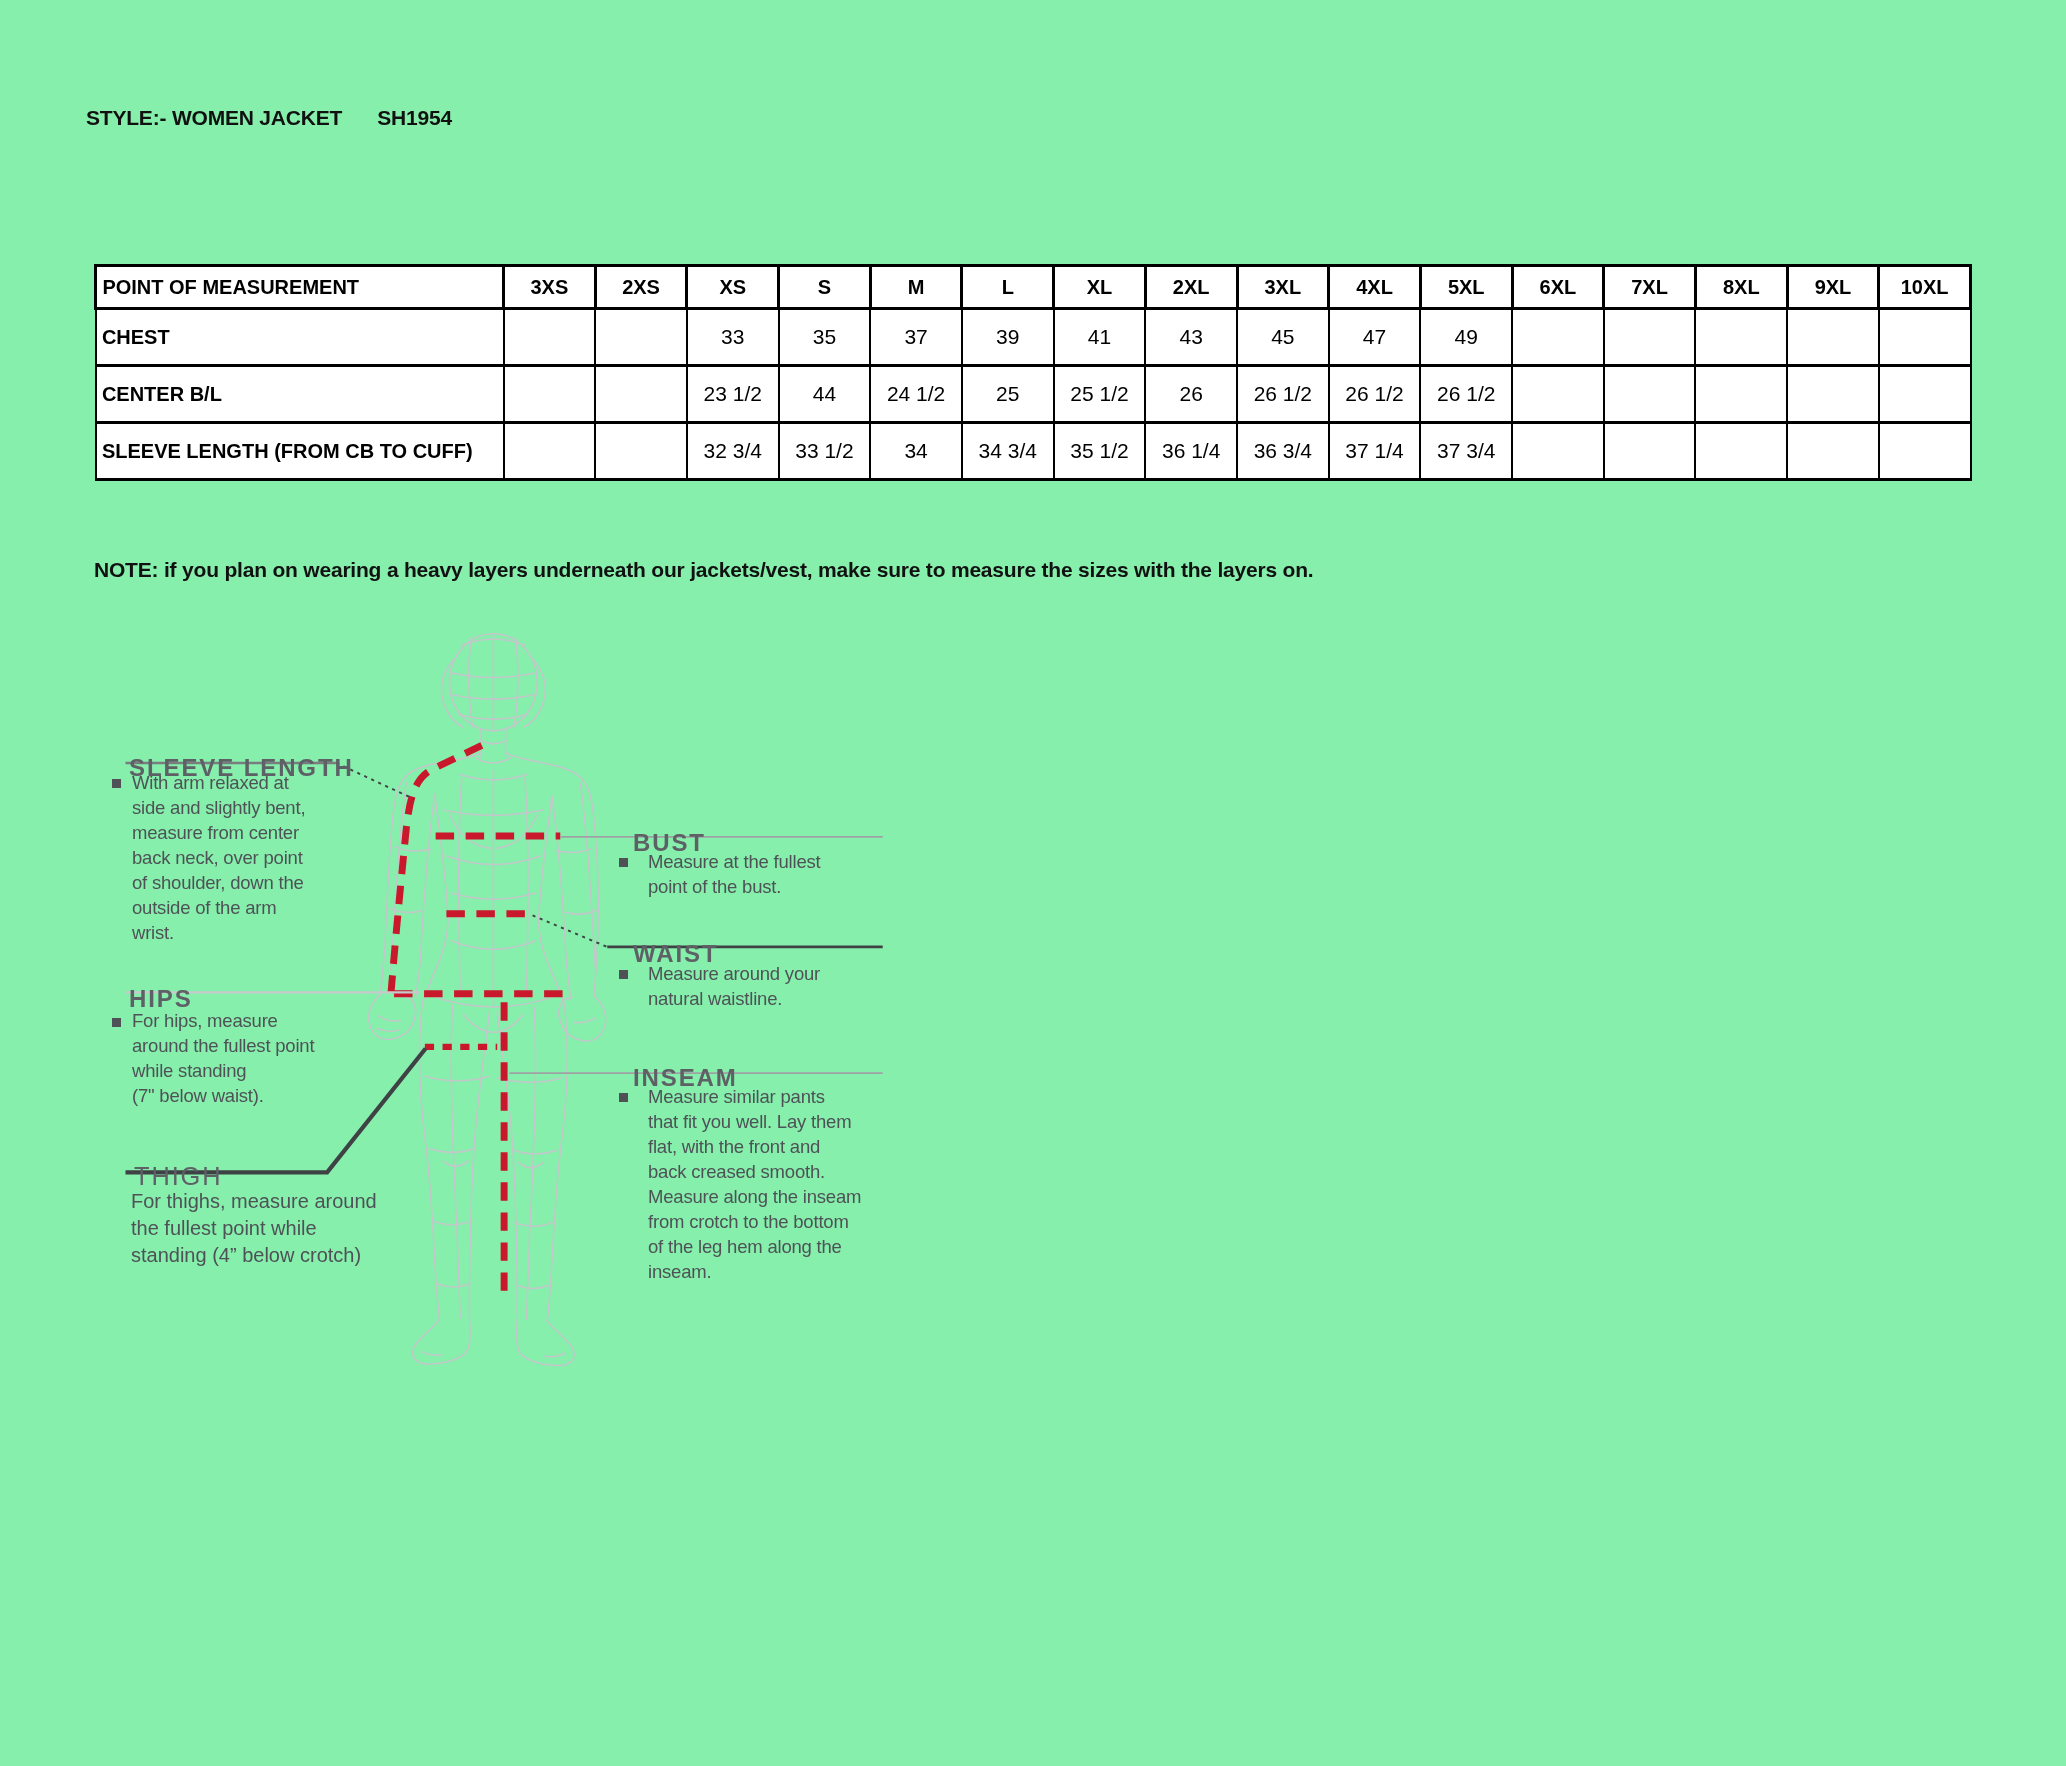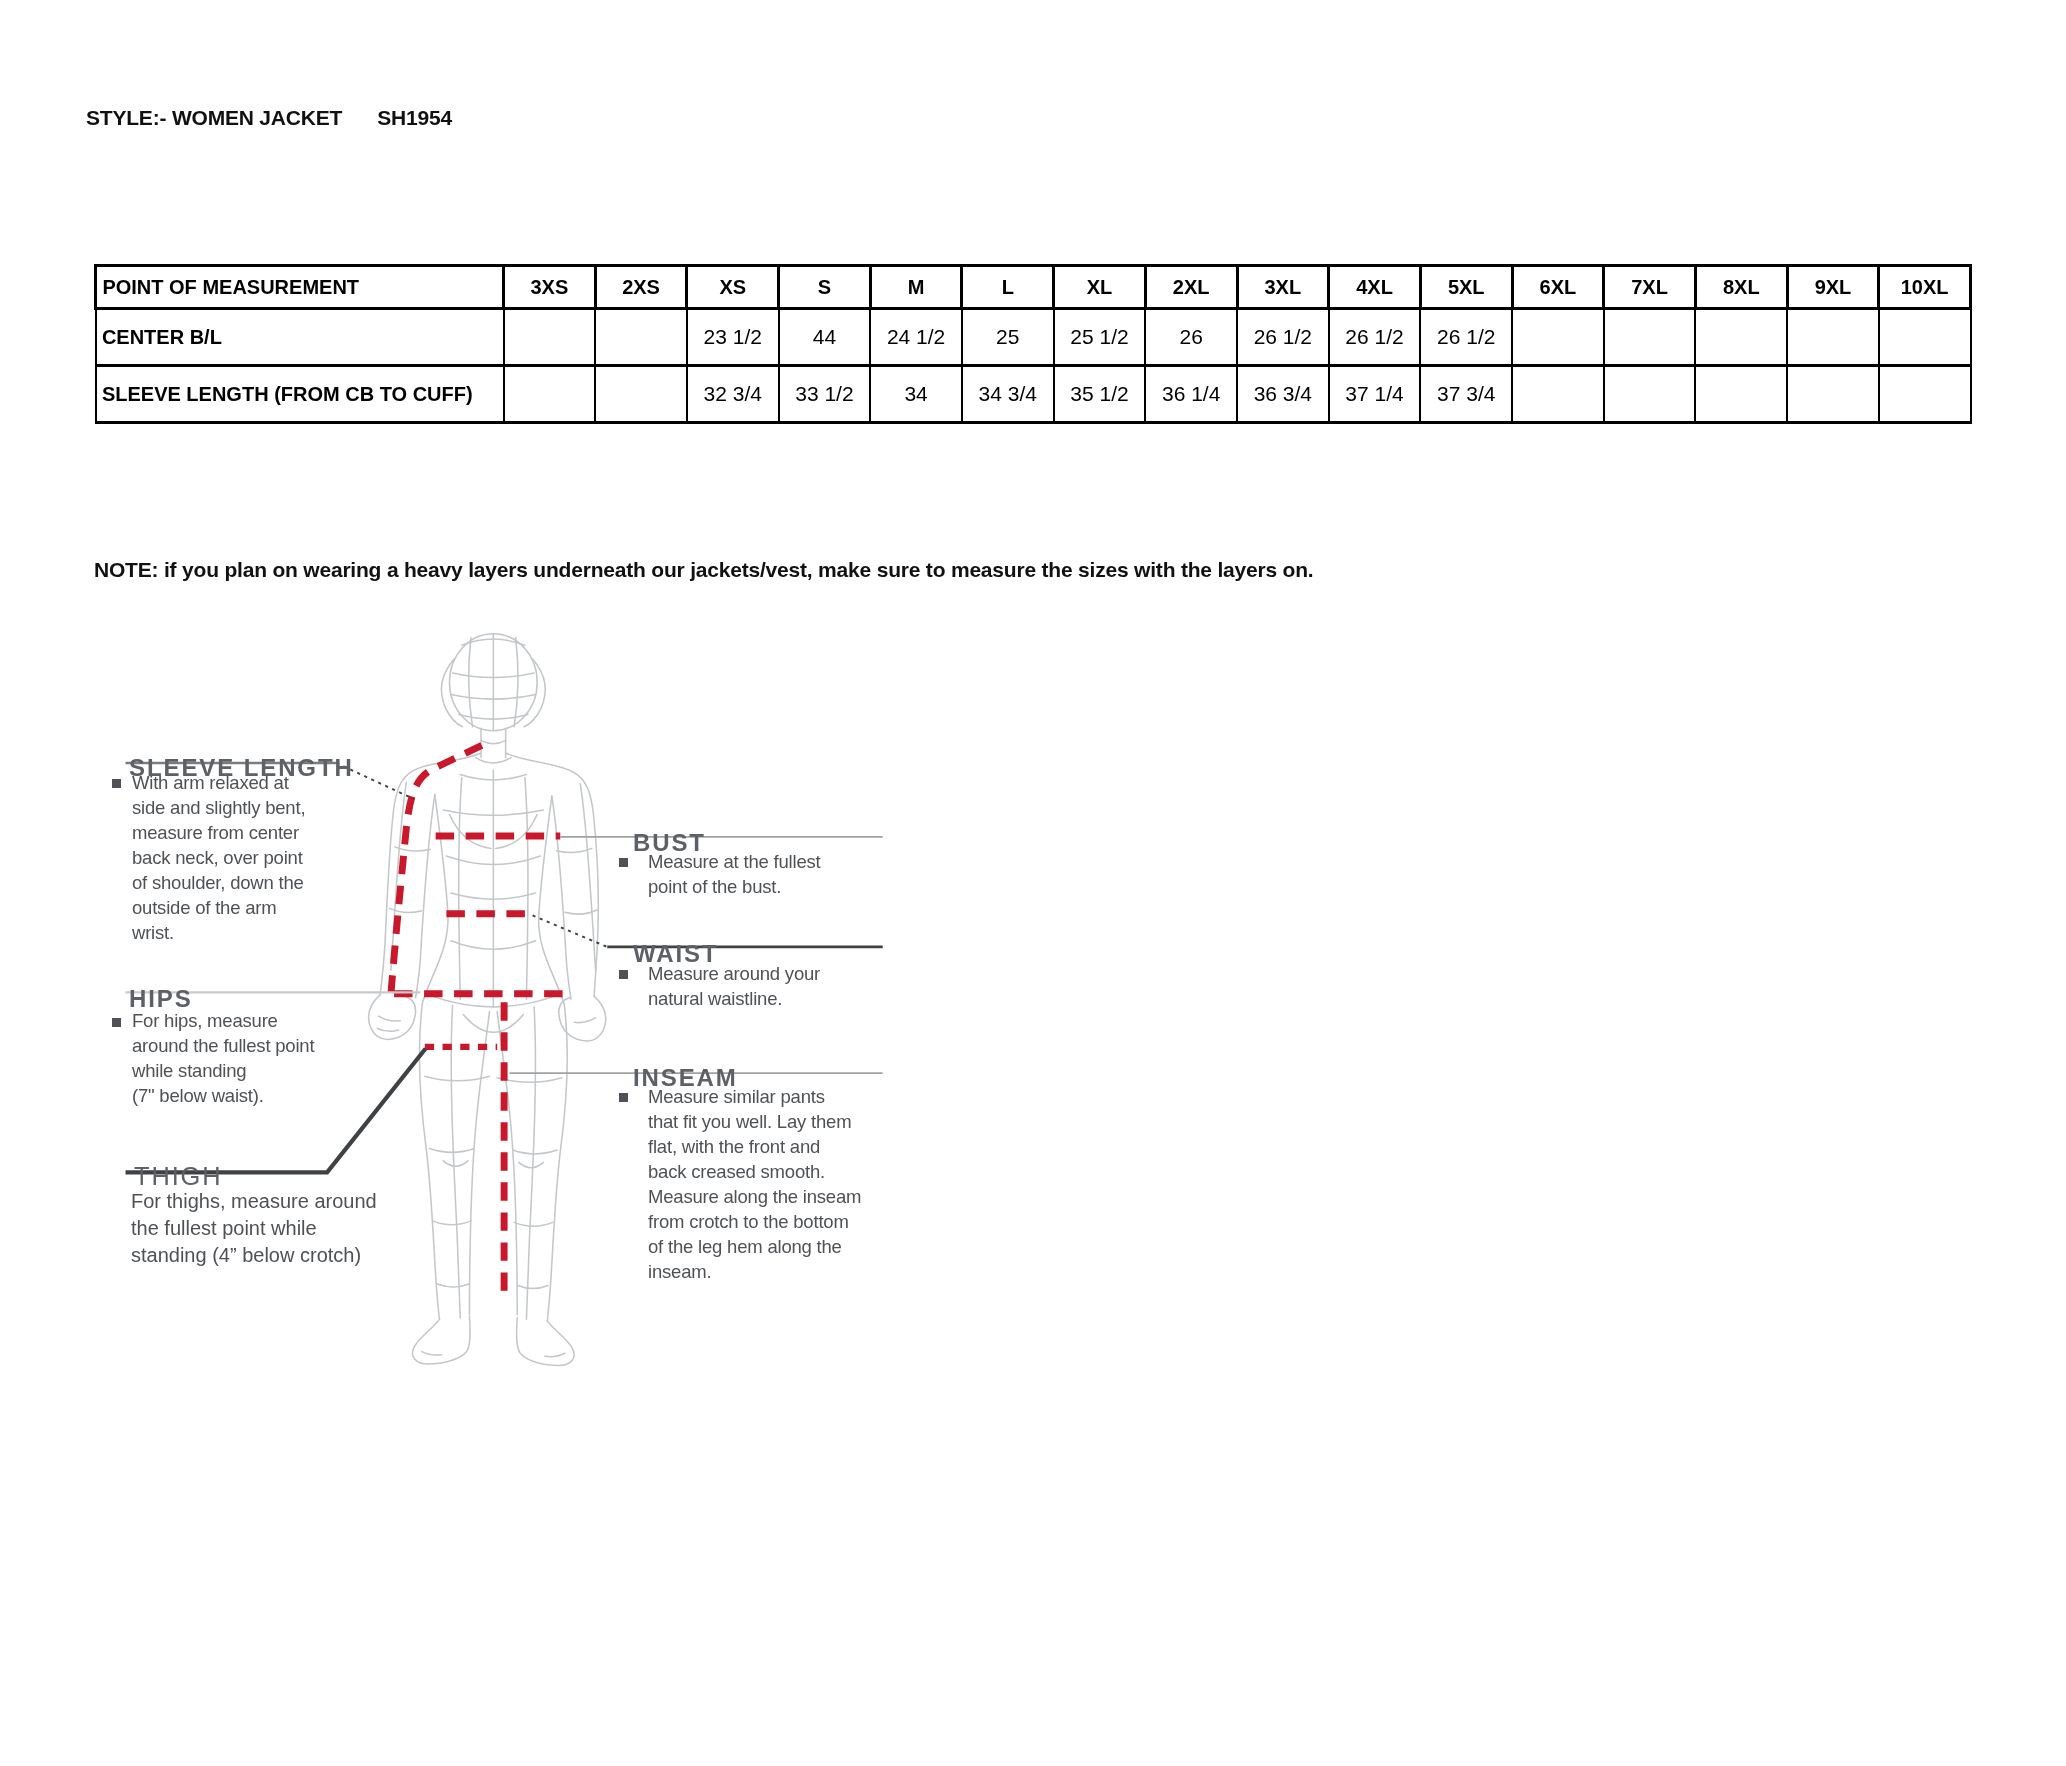--- a/index.html
+++ b/index.html
@@ -1,19 +1,19 @@
 <!DOCTYPE html>
 <html style="--measure-red: #c9182b; --wire: #c3c7ca; --conn-gray: #9fa2a5; --conn-light: #c7cacc; --conn-dark: #3f4245; --heading: #5d6165; --text: #4e5256;font-size:12.3px"><head>
 <meta charset="utf-8">
 <style>
   html,body{margin:0;padding:0;background:#e8e8e8;}
   .page{
     position:relative;
     width:2066px;height:1767px;
-    background:#ffffff;
+    background:#86efac;
     font-family:"Liberation Sans", sans-serif;
     overflow:hidden;
   }
   
   .title{
     position:absolute;left:86px;top:106px;
     display:flex;gap:35px;
     font-size:21px;font-weight:bold;color:#111;
     letter-spacing:-0.2px;
   }
@@ -105,20 +105,39 @@
           <th>5XL</th>
           <th>6XL</th>
           <th>7XL</th>
           <th>8XL</th>
           <th>9XL</th>
           <th>10XL</th>
         </tr>
     </thead>
     <tbody>
         <tr>
+          <th>CHEST</th>
+          <td></td>
+          <td></td>
+          <td>33</td>
+          <td>35</td>
+          <td>37</td>
+          <td>39</td>
+          <td>41</td>
+          <td>43</td>
+          <td>45</td>
+          <td>47</td>
+          <td>49</td>
+          <td></td>
+          <td></td>
+          <td></td>
+          <td></td>
+          <td></td>
+        </tr>
+        <tr>
           <th>CENTER B/L</th>
           <td></td>
           <td></td>
           <td>23 1/2</td>
           <td>44</td>
           <td>24 1/2</td>
           <td>25</td>
           <td>25 1/2</td>
           <td>26</td>
           <td>26 1/2</td>

